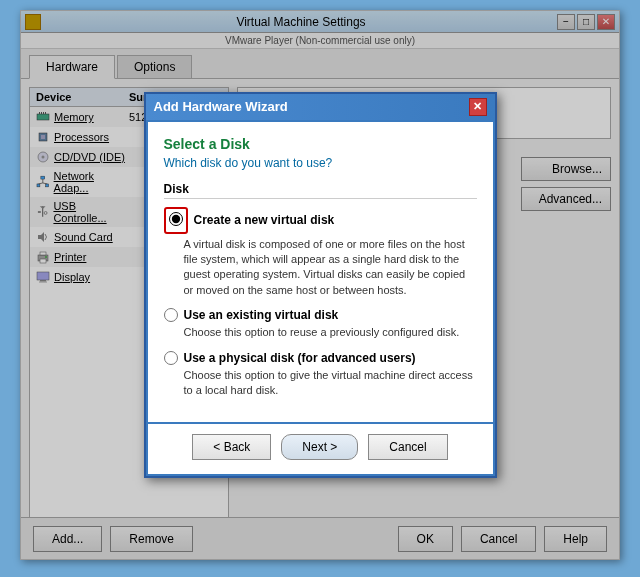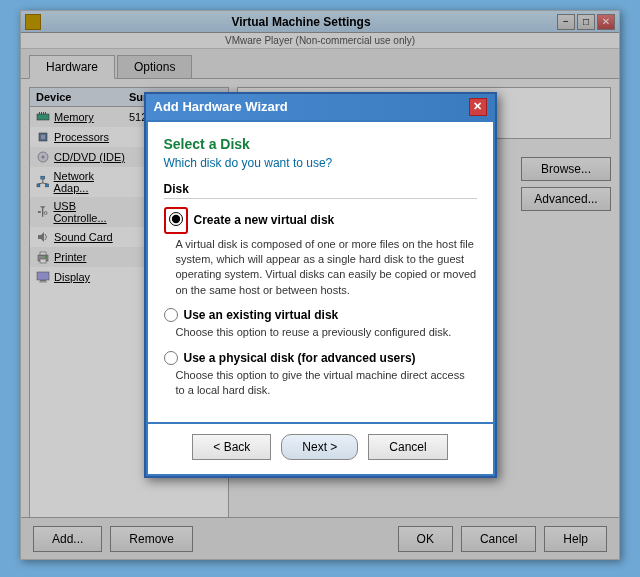--- a/index.html
+++ b/index.html
@@ -39,21 +39,21 @@
       width: 16px;
       height: 16px;
       background: #c8a000;
       border: 1px solid #a07000;
       display: inline-block;
       margin-right: 4px;
     }
 
     .title-bar-title {
       font-size: 12px;
-      font-weight: bold;
+      font-weight: normal;
       color: #000;
       flex: 1;
       text-align: center;
     }
 
     .title-bar-buttons {
       display: flex;
       gap: 2px;
     }
 
@@ -195,21 +195,21 @@
       padding-top: 10px;
     }
 
     .action-btn {
       width: 90px;
       padding: 4px 8px;
       border: 1px solid #888;
       background: linear-gradient(to bottom, #f5f5f5, #e0e0e0);
       cursor: pointer;
       font-size: 12px;
-      text-align: center;
+      text-align: right;
     }
 
     
     .bottom-bar {
       position: absolute;
       bottom: 0;
       left: 0;
       right: 0;
       height: 42px;
       background: #e8e8e8;
@@ -327,21 +327,21 @@
 
     .radio-input {
       width: 14px;
       height: 14px;
       accent-color: #000;
     }
 
     .radio-desc {
       font-size: 11px;
       color: #333;
-      margin-left: 12px;
+      margin-left: 20px;
       line-height: 1.4;
     }
 
     .selected-radio {
       border: 2px solid #cc0000;
       border-radius: 3px;
       padding: 3px;
       display: inline-block;
     }
 

